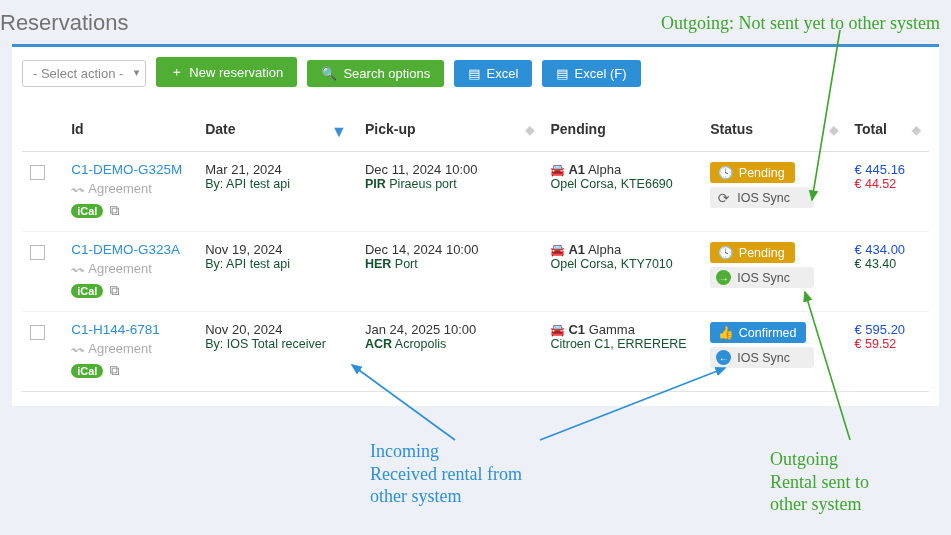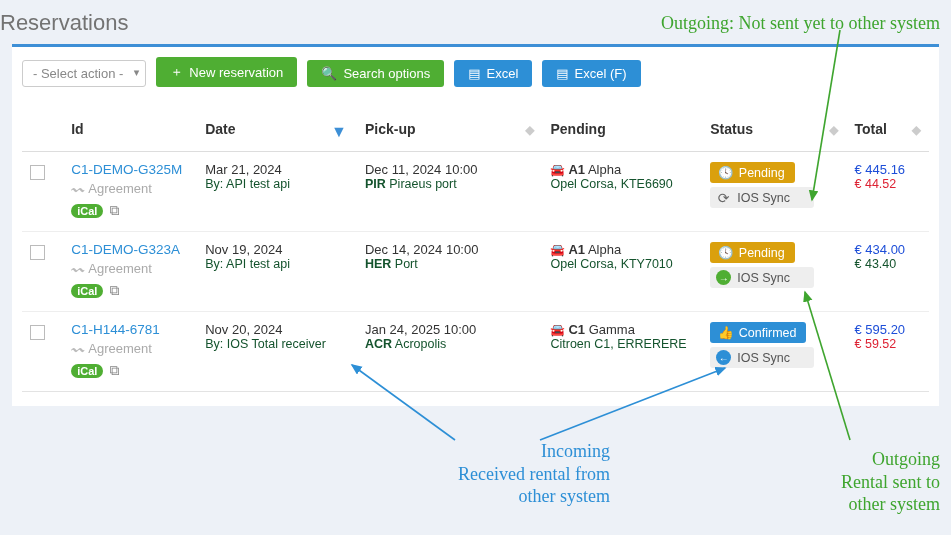--- a/index.html
+++ b/index.html
@@ -135,21 +135,21 @@
   .sync-in-blue { background:#2d8fd6; }
   .total-main { font-weight:400; color:#1d4ed8; }
   .total-sub { color:#d23; font-size:12.5px; }
 
   
   .anno {
     position:absolute;
     font-family:"Comic Sans MS","Segoe Script",cursive;
     font-size:18px;
     line-height:1.25;
-    text-align:right;
+    text-align:left;
     pointer-events:none;
   }
   .anno-green { color:#3fa52f;margin-top:8px; }
   .anno-blue  { color:#2d8fd6; }
   svg.overlay {
     position:absolute; left:0; top:0; width:951px; height:535px;
     pointer-events:none;
   }
 </style>
 </head>

